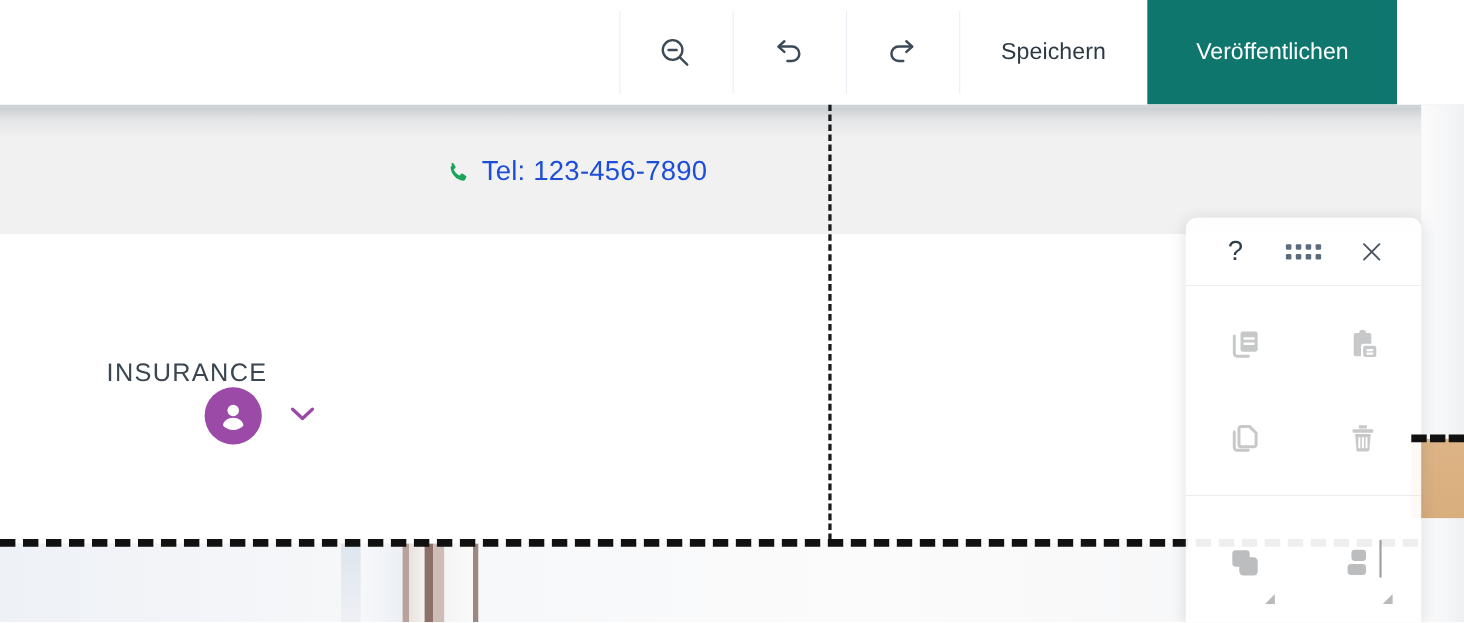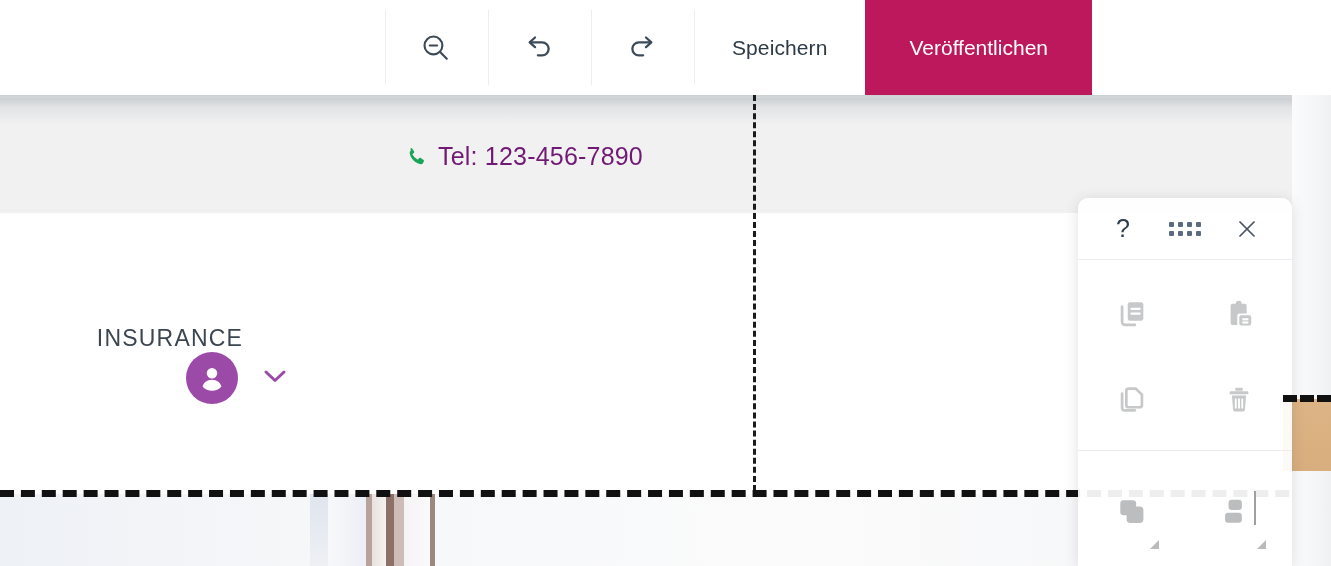--- a/index.html
+++ b/index.html
@@ -20,21 +20,21 @@
     width: 1331px;
     height: 566px;
     overflow: hidden;
     background: #ffffff;
   }
 
   
   .editor-toolbar {
     position: absolute;
     left: 0; top: 0;
-    width: 1092px;
+    width: 1270px;
     height: 95px;
     background: #ffffff;
     display: flex;
     align-items: stretch;
     justify-content: flex-end;
     box-sizing: border-box;
     padding-left: 38px;
   }
   .tb-spacer { flex: 1 1 auto; }
 
@@ -57,21 +57,21 @@
     background: #e8eef4;
   }
   .tb-text-btn {
     padding: 0 38px;
     font-size: 21px;
     color: #2d3a45;
     letter-spacing: 0.1px;
     white-space: nowrap;
   }
   .tb-primary {
-    background: #be185d;
+    background: #0f766e;
     color: #ffffff;
     padding: 0 44px;
     font-size: 21px;
     white-space: nowrap;
   }
   .tb-icon-btn svg { display: block; }
 
   
   .canvas {
     position: absolute;
@@ -108,21 +108,21 @@
     margin-left: 404px;
     margin-top: 2px;
   }
   .phone-icon {
     width: 24px; height: 24px;
     margin-right: 10px;
     display: block;
   }
   .phone-text {
     font-size: 25px;
-    color: #701a75;
+    color: #1d4ed8;
     letter-spacing: 0.2px;
     white-space: nowrap;
   }
 
   
   .site-nav {
     position: absolute;
     left: 0; top: 118px;
     width: 1331px;
     height: 277px;

